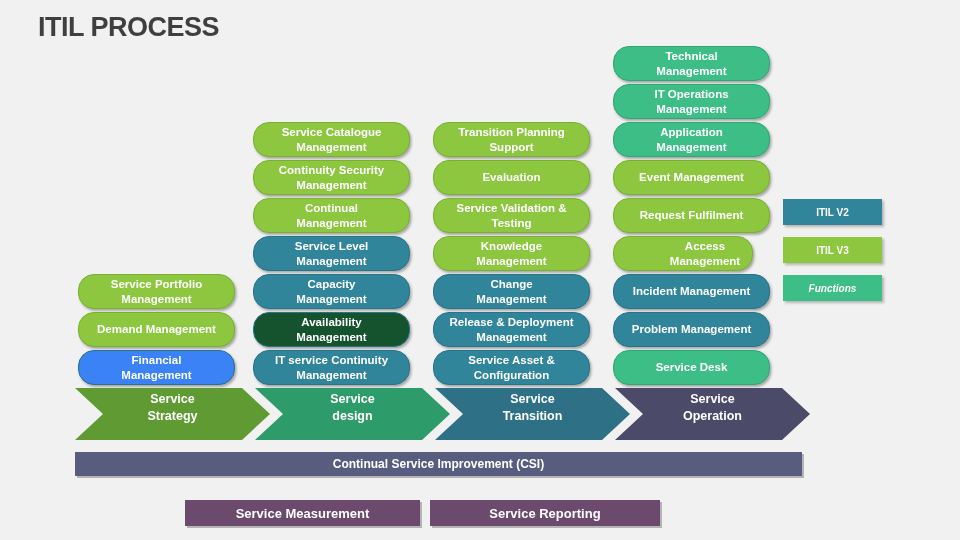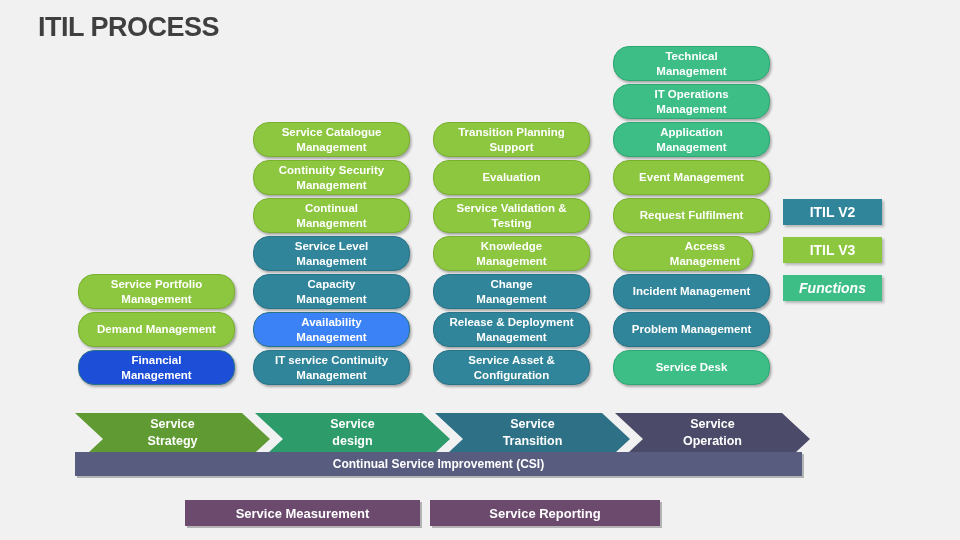--- a/index.html
+++ b/index.html
@@ -18,24 +18,24 @@
     border:1.5px solid;border-radius:16px;
     display:flex;align-items:center;justify-content:center;
     text-align:center;color:#fff;font-weight:700;font-size:11.5px;line-height:1.3;
     white-space:pre-line;
     box-shadow:1.5px 2px 2.5px rgba(0,0,0,0.3);
     padding:0 4px;
   }
   .legend-box{
     position:absolute;box-sizing:border-box;
     display:flex;align-items:center;justify-content:center;
-    color:#fff;font-weight:700;font-size:14px;text-align:center;
+    color:#fff;font-weight:700;font-size:10px;text-align:center;
     box-shadow:1.5px 2px 2.5px rgba(0,0,0,0.25);
   }
-  .arrow-wrap{position:absolute;width:195px;height:40px;margin-top:25px;}
+  .arrow-wrap{position:absolute;width:195px;height:40px;}
   .arrow-wrap svg{position:absolute;left:0;top:0;}
   .arrow-label{
     position:absolute;left:0;top:0;width:100%;height:100%;
     display:flex;align-items:center;justify-content:center;
     text-align:center;color:#fff;font-weight:700;font-size:12.5px;line-height:1.35;
     white-space:pre-line;
   }
   .csi-bar{
     position:absolute;left:75px;top:452px;width:727px;height:24px;
     display:flex;align-items:center;justify-content:center;
@@ -55,33 +55,33 @@
 </style>
 </head>
 <body style="background: rgb(241, 241, 242);">
 
 <div class="canvas">
   <h1 class="title" style="color: rgb(63, 63, 63);">ITIL PROCESS</h1>
   <div id="boxes-layer">
       <div class="pbox" style="left: 78px; top: 274px; width: 157px; height: 35px; background: rgb(141, 198, 63); border-color: rgb(121, 177, 47); color: rgb(255, 255, 255);">Service Portfolio
 Management</div>
       <div class="pbox" style="left: 78px; top: 312px; width: 157px; height: 35px; background: rgb(141, 198, 63); border-color: rgb(121, 177, 47); color: rgb(255, 255, 255);">Demand Management</div>
-      <div class="pbox" style="left: 78px; top: 350px; width: 157px; height: 35px; background: #1d4ed8; border-color: rgb(39, 115, 136); color: rgb(255, 255, 255);">Financial
+      <div class="pbox" style="left: 78px; top: 350px; width: 157px; height: 35px; background: #3b82f6; border-color: rgb(39, 115, 136); color: rgb(255, 255, 255);">Financial
 Management</div>
       <div class="pbox" style="left: 253px; top: 122px; width: 157px; height: 35px; background: rgb(141, 198, 63); border-color: rgb(121, 177, 47); color: rgb(255, 255, 255);">Service Catalogue
 Management</div>
       <div class="pbox" style="left: 253px; top: 160px; width: 157px; height: 35px; background: rgb(141, 198, 63); border-color: rgb(121, 177, 47); color: rgb(255, 255, 255);">Continuity Security
 Management</div>
       <div class="pbox" style="left: 253px; top: 198px; width: 157px; height: 35px; background: rgb(141, 198, 63); border-color: rgb(121, 177, 47); color: rgb(255, 255, 255);">Continual
 Management</div>
       <div class="pbox" style="left: 253px; top: 236px; width: 157px; height: 35px; background: rgb(49, 133, 155); border-color: rgb(39, 115, 136); color: rgb(255, 255, 255);">Service Level
 Management</div>
       <div class="pbox" style="left: 253px; top: 274px; width: 157px; height: 35px; background: rgb(49, 133, 155); border-color: rgb(39, 115, 136); color: rgb(255, 255, 255);">Capacity
 Management</div>
-      <div class="pbox" style="left: 253px; top: 312px; width: 157px; height: 35px; background: #3b82f6; border-color: rgb(39, 115, 136); color: rgb(255, 255, 255);">Availability
+      <div class="pbox" style="left: 253px; top: 312px; width: 157px; height: 35px; background: #14532d; border-color: rgb(39, 115, 136); color: rgb(255, 255, 255);">Availability
 Management</div>
       <div class="pbox" style="left: 253px; top: 350px; width: 157px; height: 35px; background: rgb(49, 133, 155); border-color: rgb(39, 115, 136); color: rgb(255, 255, 255);">IT service Continuity
 Management</div>
       <div class="pbox" style="left: 433px; top: 122px; width: 157px; height: 35px; background: rgb(141, 198, 63); border-color: rgb(121, 177, 47); color: rgb(255, 255, 255);">Transition Planning
 Support</div>
       <div class="pbox" style="left: 433px; top: 160px; width: 157px; height: 35px; background: rgb(141, 198, 63); border-color: rgb(121, 177, 47); color: rgb(255, 255, 255);">Evaluation</div>
       <div class="pbox" style="left: 433px; top: 198px; width: 157px; height: 35px; background: rgb(141, 198, 63); border-color: rgb(121, 177, 47); color: rgb(255, 255, 255);">Service Validation &amp;
 Testing</div>
       <div class="pbox" style="left: 433px; top: 236px; width: 157px; height: 35px; background: rgb(141, 198, 63); border-color: rgb(121, 177, 47); color: rgb(255, 255, 255);">Knowledge
 Management</div>

